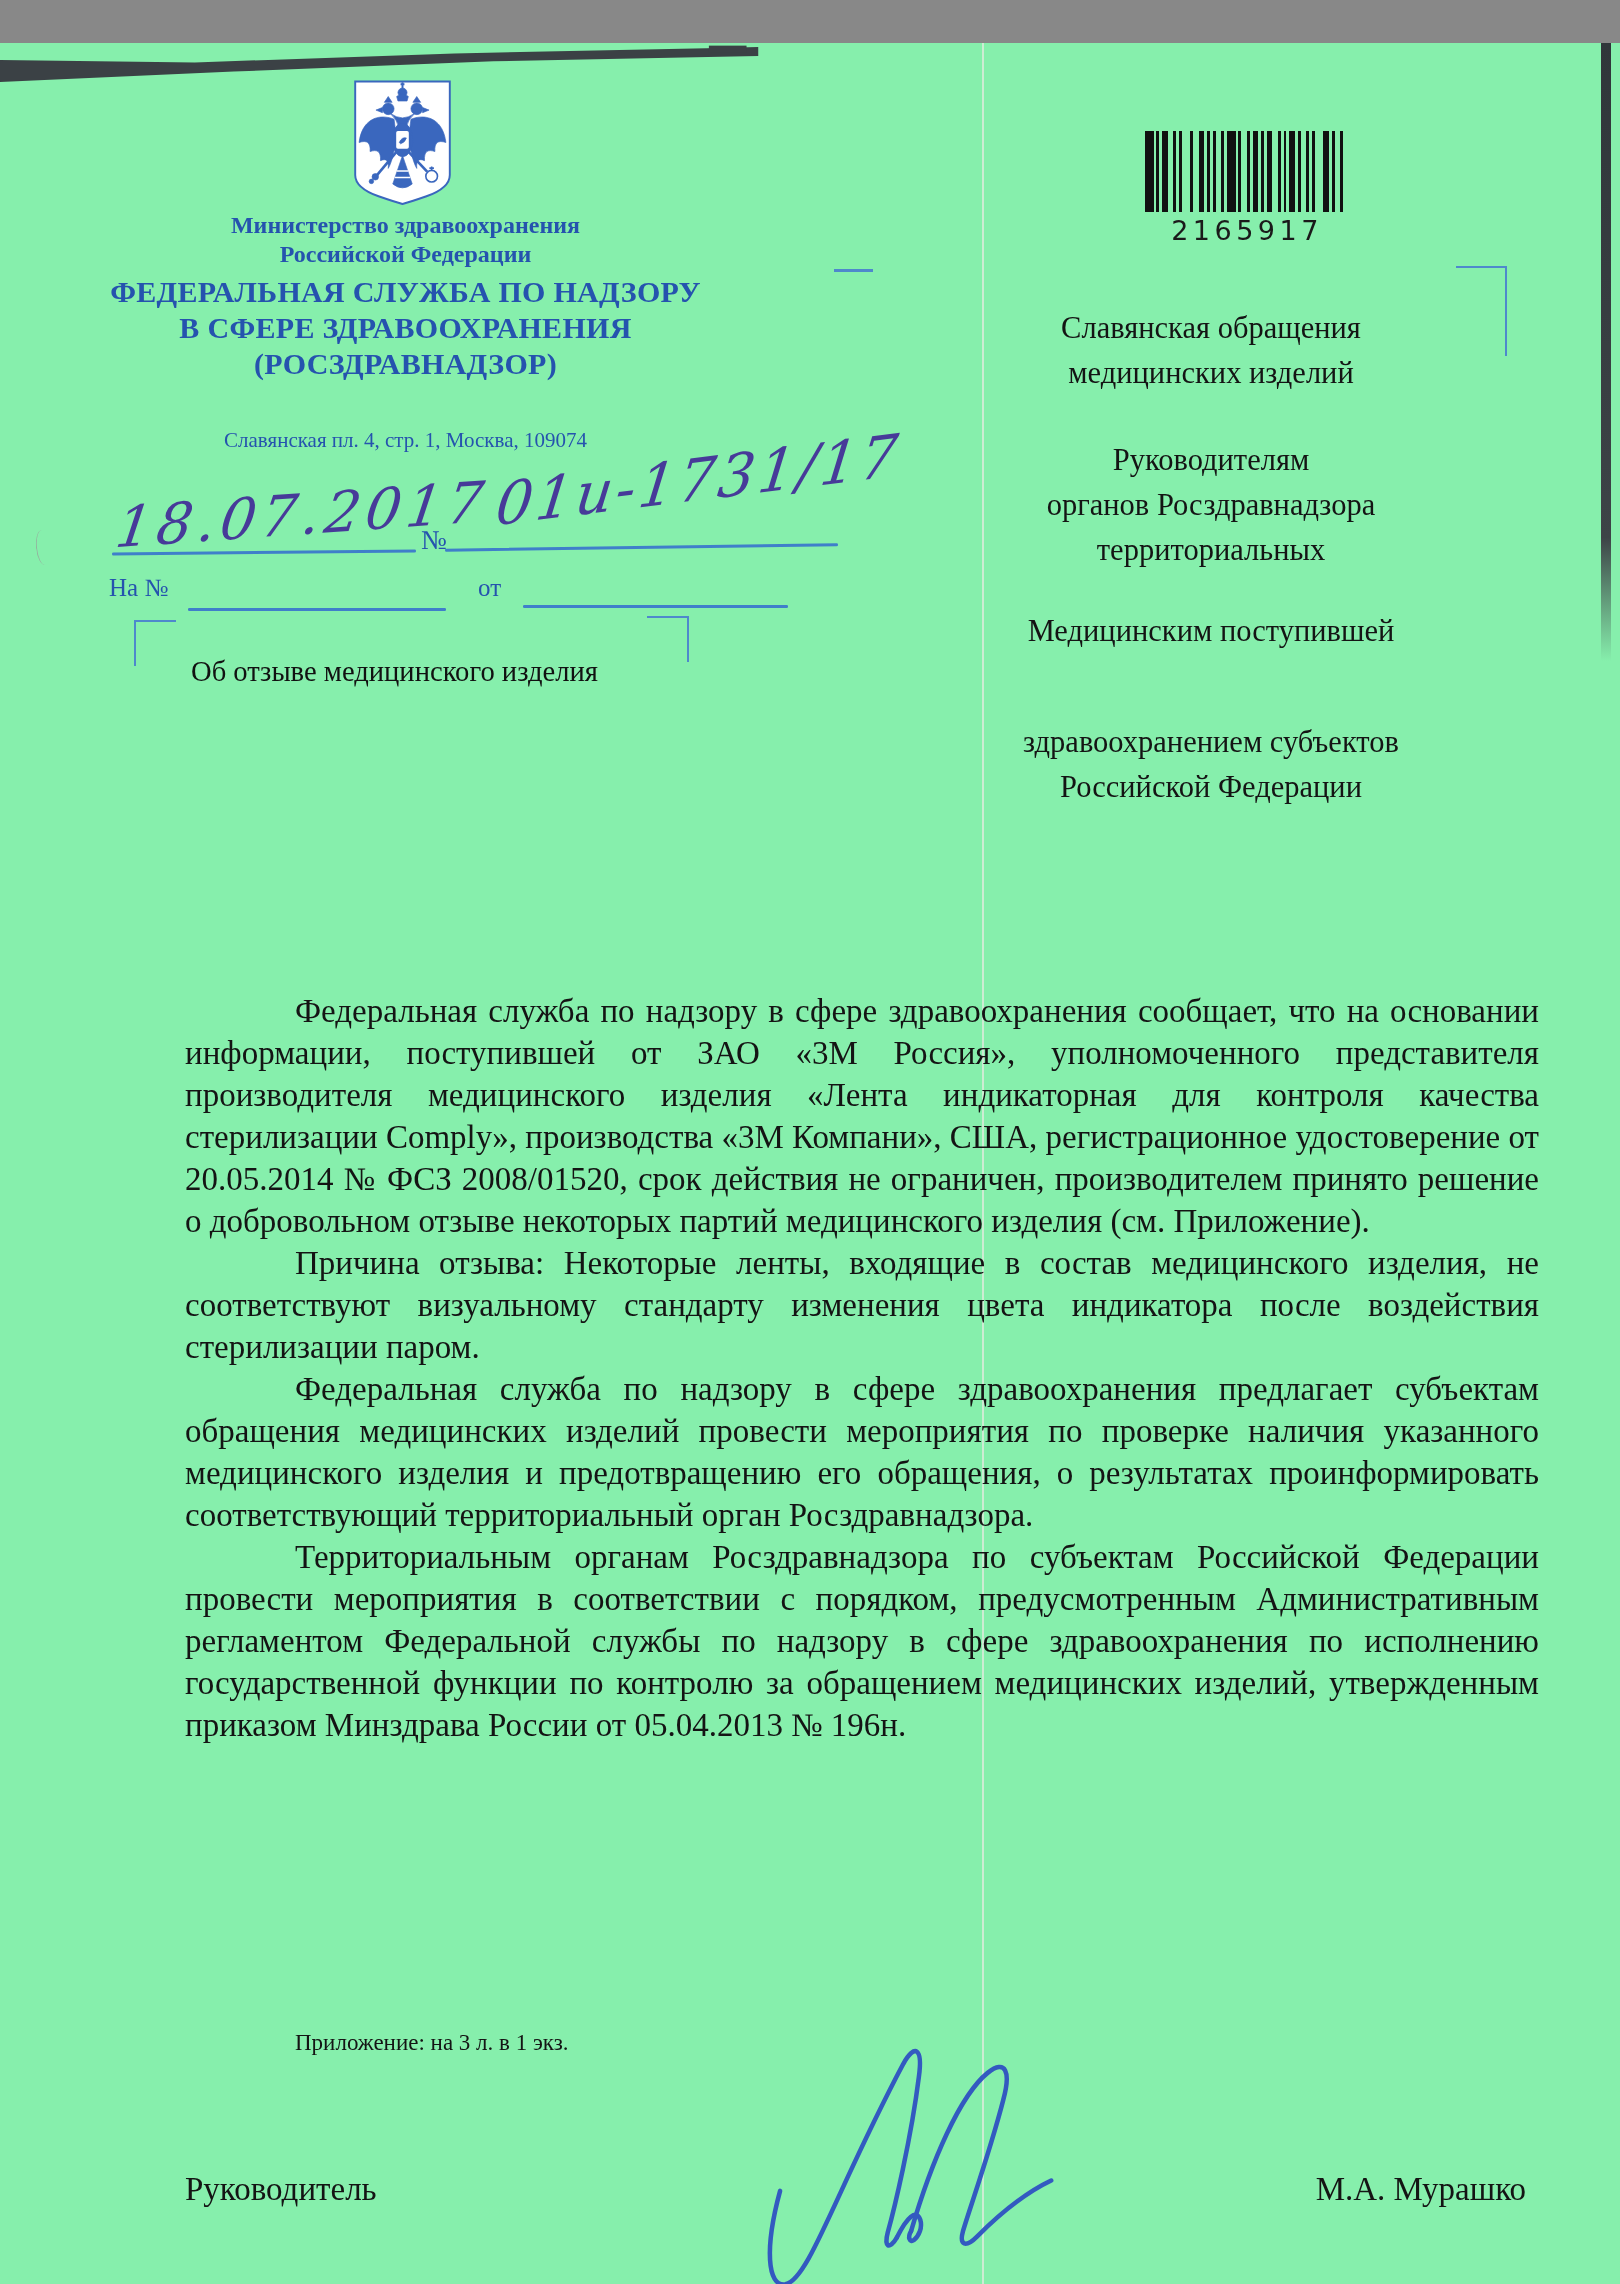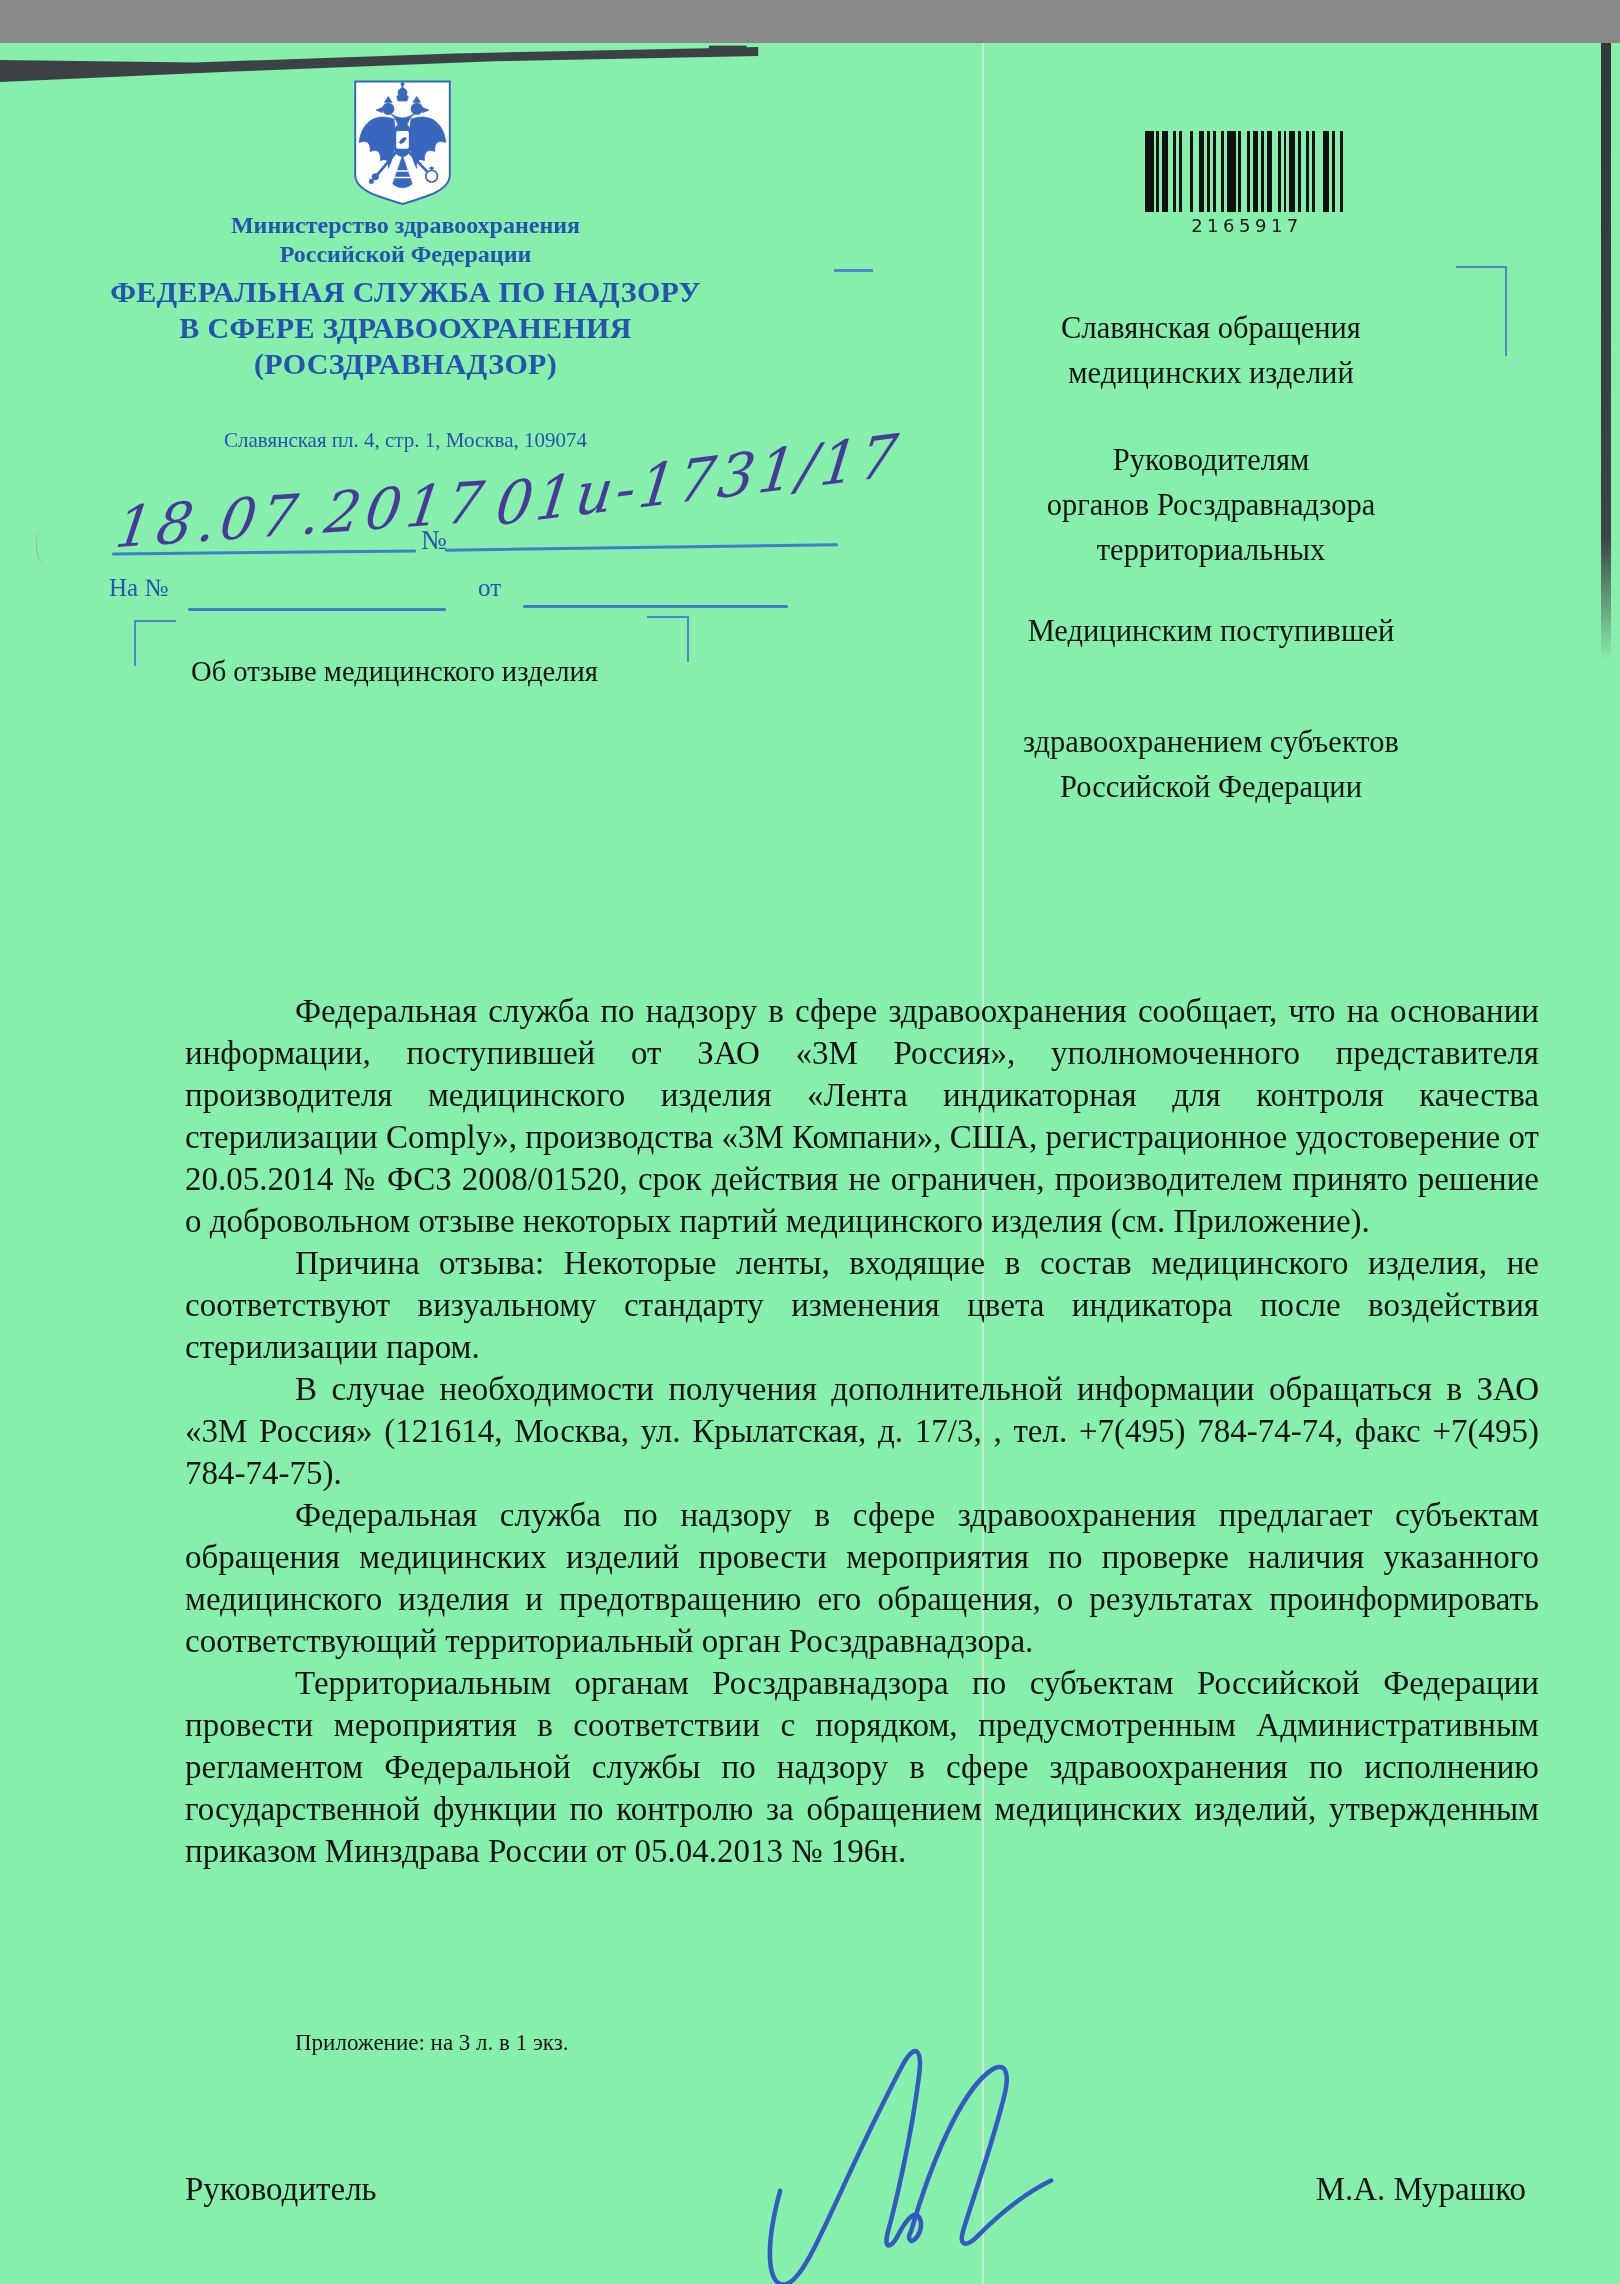--- a/index.html
+++ b/index.html
@@ -42,21 +42,21 @@
   .l-na{left:188px; top:34px; width:258px;}
   .l-ot{left:523px; top:31px; width:265px;}
   .bracket{position:absolute; border-color:#4e88cc;}
   .br-subj-left{left:134px; top:577px; width:40px; height:44px; border-left:2.6px solid #4e88cc; border-top:2.6px solid #4e88cc;}
   .br-subj-right{left:647px; top:573px; width:40px; height:44px; border-right:2.6px solid #4e88cc; border-top:2.6px solid #4e88cc;}
   .subject{position:absolute; left:191px; top:613px; font-size:28.6px; color:#111;}
   
   .barcode-wrap{position:absolute; left:1145px; top:88px; width:204px; text-align:center;}
   .barcode-bars{height:81px; display:flex; align-items:stretch;}
   .barcode-bars i{display:block; height:100%;}
-  .barcode-num{margin-top:2.6px; font-family:"DejaVu Sans", sans-serif; font-size:18px; letter-spacing:4.5px; color:#1a1a1a;}
+  .barcode-num{margin-top:2.6px; font-family:"DejaVu Sans", sans-serif; font-size:27px; letter-spacing:4.5px; color:#1a1a1a;}
   .addr-mark-dash{left:834px; top:226px; width:39px; height:2.6px; background:#4e88cc; position:absolute;}
   .br-addr-right{left:1456px; top:223px; width:49px; height:88px; border-right:2.6px solid #4e88cc; border-top:2.6px solid #4e88cc; position:absolute;}
   .recipients{position:absolute; left:883px; width:656px; text-align:center; font-size:30.5px; line-height:45px; color:#141414;}
   .rg1{top:263px;} .rg2{top:395px;} .rg3{top:566px;} .rg4{top:677px;}
   
   .body-text{
     position:absolute; left:185px; top:947px; width:1354px;
     font-size:33px; line-height:42px; text-align:justify;
   }
   .body-text p{margin:0; text-indent:110px;}
@@ -220,21 +220,20 @@
     <div>Медицинским поступившей</div>
   </div>
   <div class="recipients rg4">
     <div>здравоохранением субъектов</div>
     <div>Российской Федерации</div>
   </div>
 
   <div class="body-text">
     <p>Федеральная служба по надзору в сфере здравоохранения сообщает, что на основании информации, поступившей от ЗАО «3М Россия», уполномоченного представителя производителя медицинского изделия «Лента индикаторная для контроля качества стерилизации Comply», производства «3М Компани», США, регистрационное удостоверение от 20.05.2014 № ФСЗ 2008/01520, срок действия не ограничен, производителем принято решение о добровольном отзыве некоторых партий медицинского изделия (см. Приложение).</p>
     <p>Причина отзыва: Некоторые ленты, входящие в состав медицинского изделия, не соответствуют визуальному стандарту изменения цвета индикатора после воздействия стерилизации паром.</p>
-    <p>В случае необходимости получения дополнительной информации обращаться в ЗАО «3М Россия» (121614, Москва, ул. Крылатская, д. 17/3, , тел. +7(495) 784-74-74, факс +7(495) 784-74-75).</p>
     <p>Федеральная служба по надзору в сфере здравоохранения предлагает субъектам обращения медицинских изделий провести мероприятия по проверке наличия указанного медицинского изделия и предотвращению его обращения, о результатах проинформировать соответствующий территориальный орган Росздравнадзора.</p>
     <p>Территориальным органам Росздравнадзора по субъектам Российской Федерации провести мероприятия в соответствии с порядком, предусмотренным Административным регламентом Федеральной службы по надзору в сфере здравоохранения по исполнению государственной функции по контролю за обращением медицинских изделий, утвержденным приказом Минздрава России от 05.04.2013 № 196н.</p>
   </div>
 
   <div class="attachment">Приложение: на 3 л. в 1 экз.</div>
 
   <div class="sig-row">
     <span class="sig-pos">Руководитель</span>
     <span class="sig-name">М.А. Мурашко</span>
   </div>

